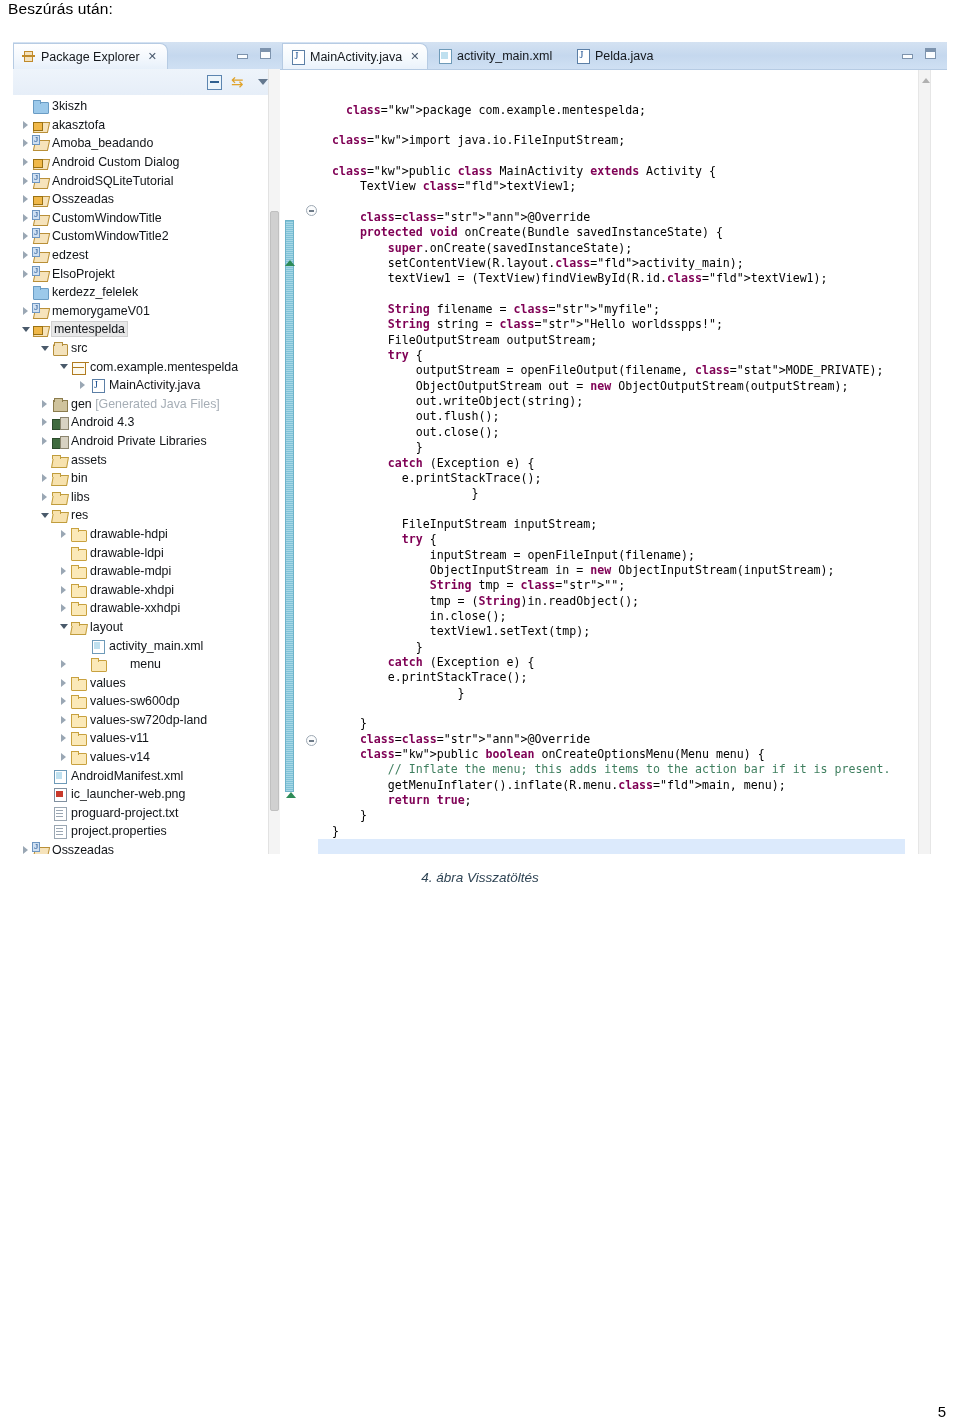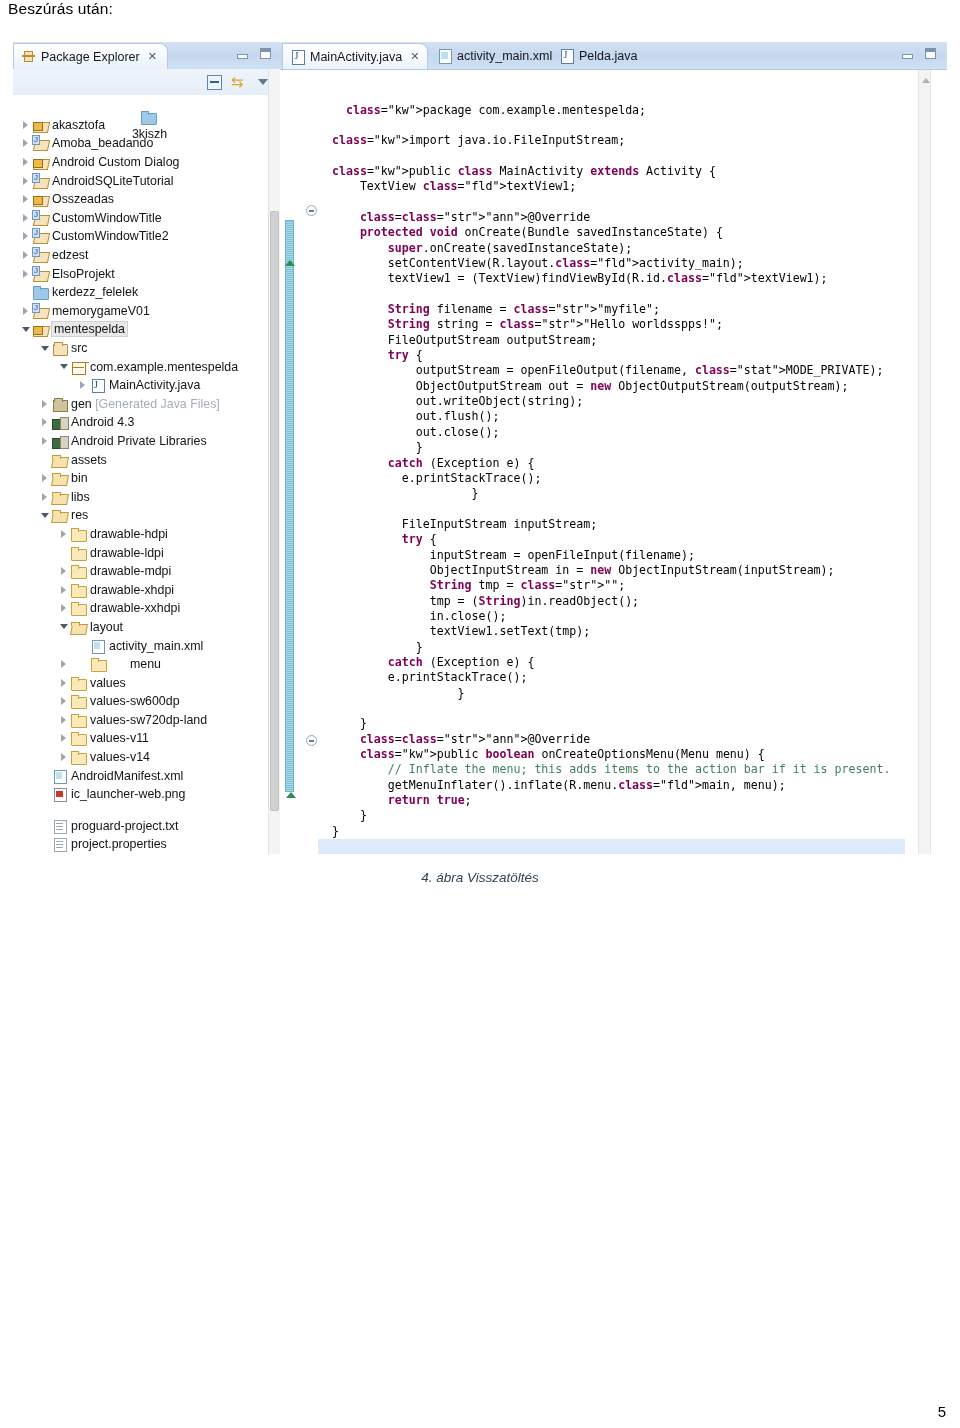--- a/index.html
+++ b/index.html
@@ -324,21 +324,21 @@
         </div>
       </div>
 
       <div class="pe-toolbar">
         <span class="tb-collapse"></span>
         <span class="tb-link">⇆</span>
         <span class="tb-menu"></span>
       </div>
 
       <div class="pe-tree" id="pe-tree">
-          <div class="row" style="padding-left: 6px; flex-direction: column;">
+          <div class="row" style="padding-left: 6px;">
             <span class="arrow"></span>
             <span class="ic folder-blue"></span>
             <span class="lbl">3kiszh</span>
           </div>
           <div class="row" style="padding-left: 6px;">
             <span class="arrow">
               <i></i>
             </span>
             <span class="ic jproj lock"></span>
             <span class="lbl">akasztofa</span>
@@ -576,21 +576,21 @@
           <div class="row" style="padding-left: 25px;">
             <span class="arrow"></span>
             <span class="ic xmlfile"></span>
             <span class="lbl">AndroidManifest.xml</span>
           </div>
           <div class="row" style="padding-left: 25px;">
             <span class="arrow"></span>
             <span class="ic pngfile"></span>
             <span class="lbl">ic_launcher-web.png</span>
           </div>
-          <div class="row" style="padding-left: 25px; margin-top: 13px;">
+          <div class="row" style="padding-left: 25px;">
             <span class="arrow"></span>
             <span class="ic txtfile"></span>
             <span class="lbl">proguard-project.txt</span>
           </div>
           <div class="row" style="padding-left: 25px;">
             <span class="arrow"></span>
             <span class="ic txtfile"></span>
             <span class="lbl">project.properties</span>
           </div>
           <div class="row" style="padding-left: 6px;">
@@ -612,21 +612,21 @@
       <div class="ed-tabbar">
         <div class="ed-tab active" style="left:2px;">
           <span class="tabicon java"></span>
           <span>MainActivity.java</span>
           <span class="closeglyph">✕</span>
         </div>
         <div class="ed-tab" style="left:150px;">
           <span class="tabicon xml"></span>
           <span>activity_main.xml</span>
         </div>
-        <div class="ed-tab" style="left:272px;">
+        <div class="ed-tab" style="left:288px;">
           <span class="tabicon java"></span>
           <span>Pelda.java</span>
         </div>
         <div class="ed-winbtns">
           <span class="mini-btn minimize"></span>
           <span class="mini-btn maximize"></span>
         </div>
       </div>
 
       <div class="ed-body">

